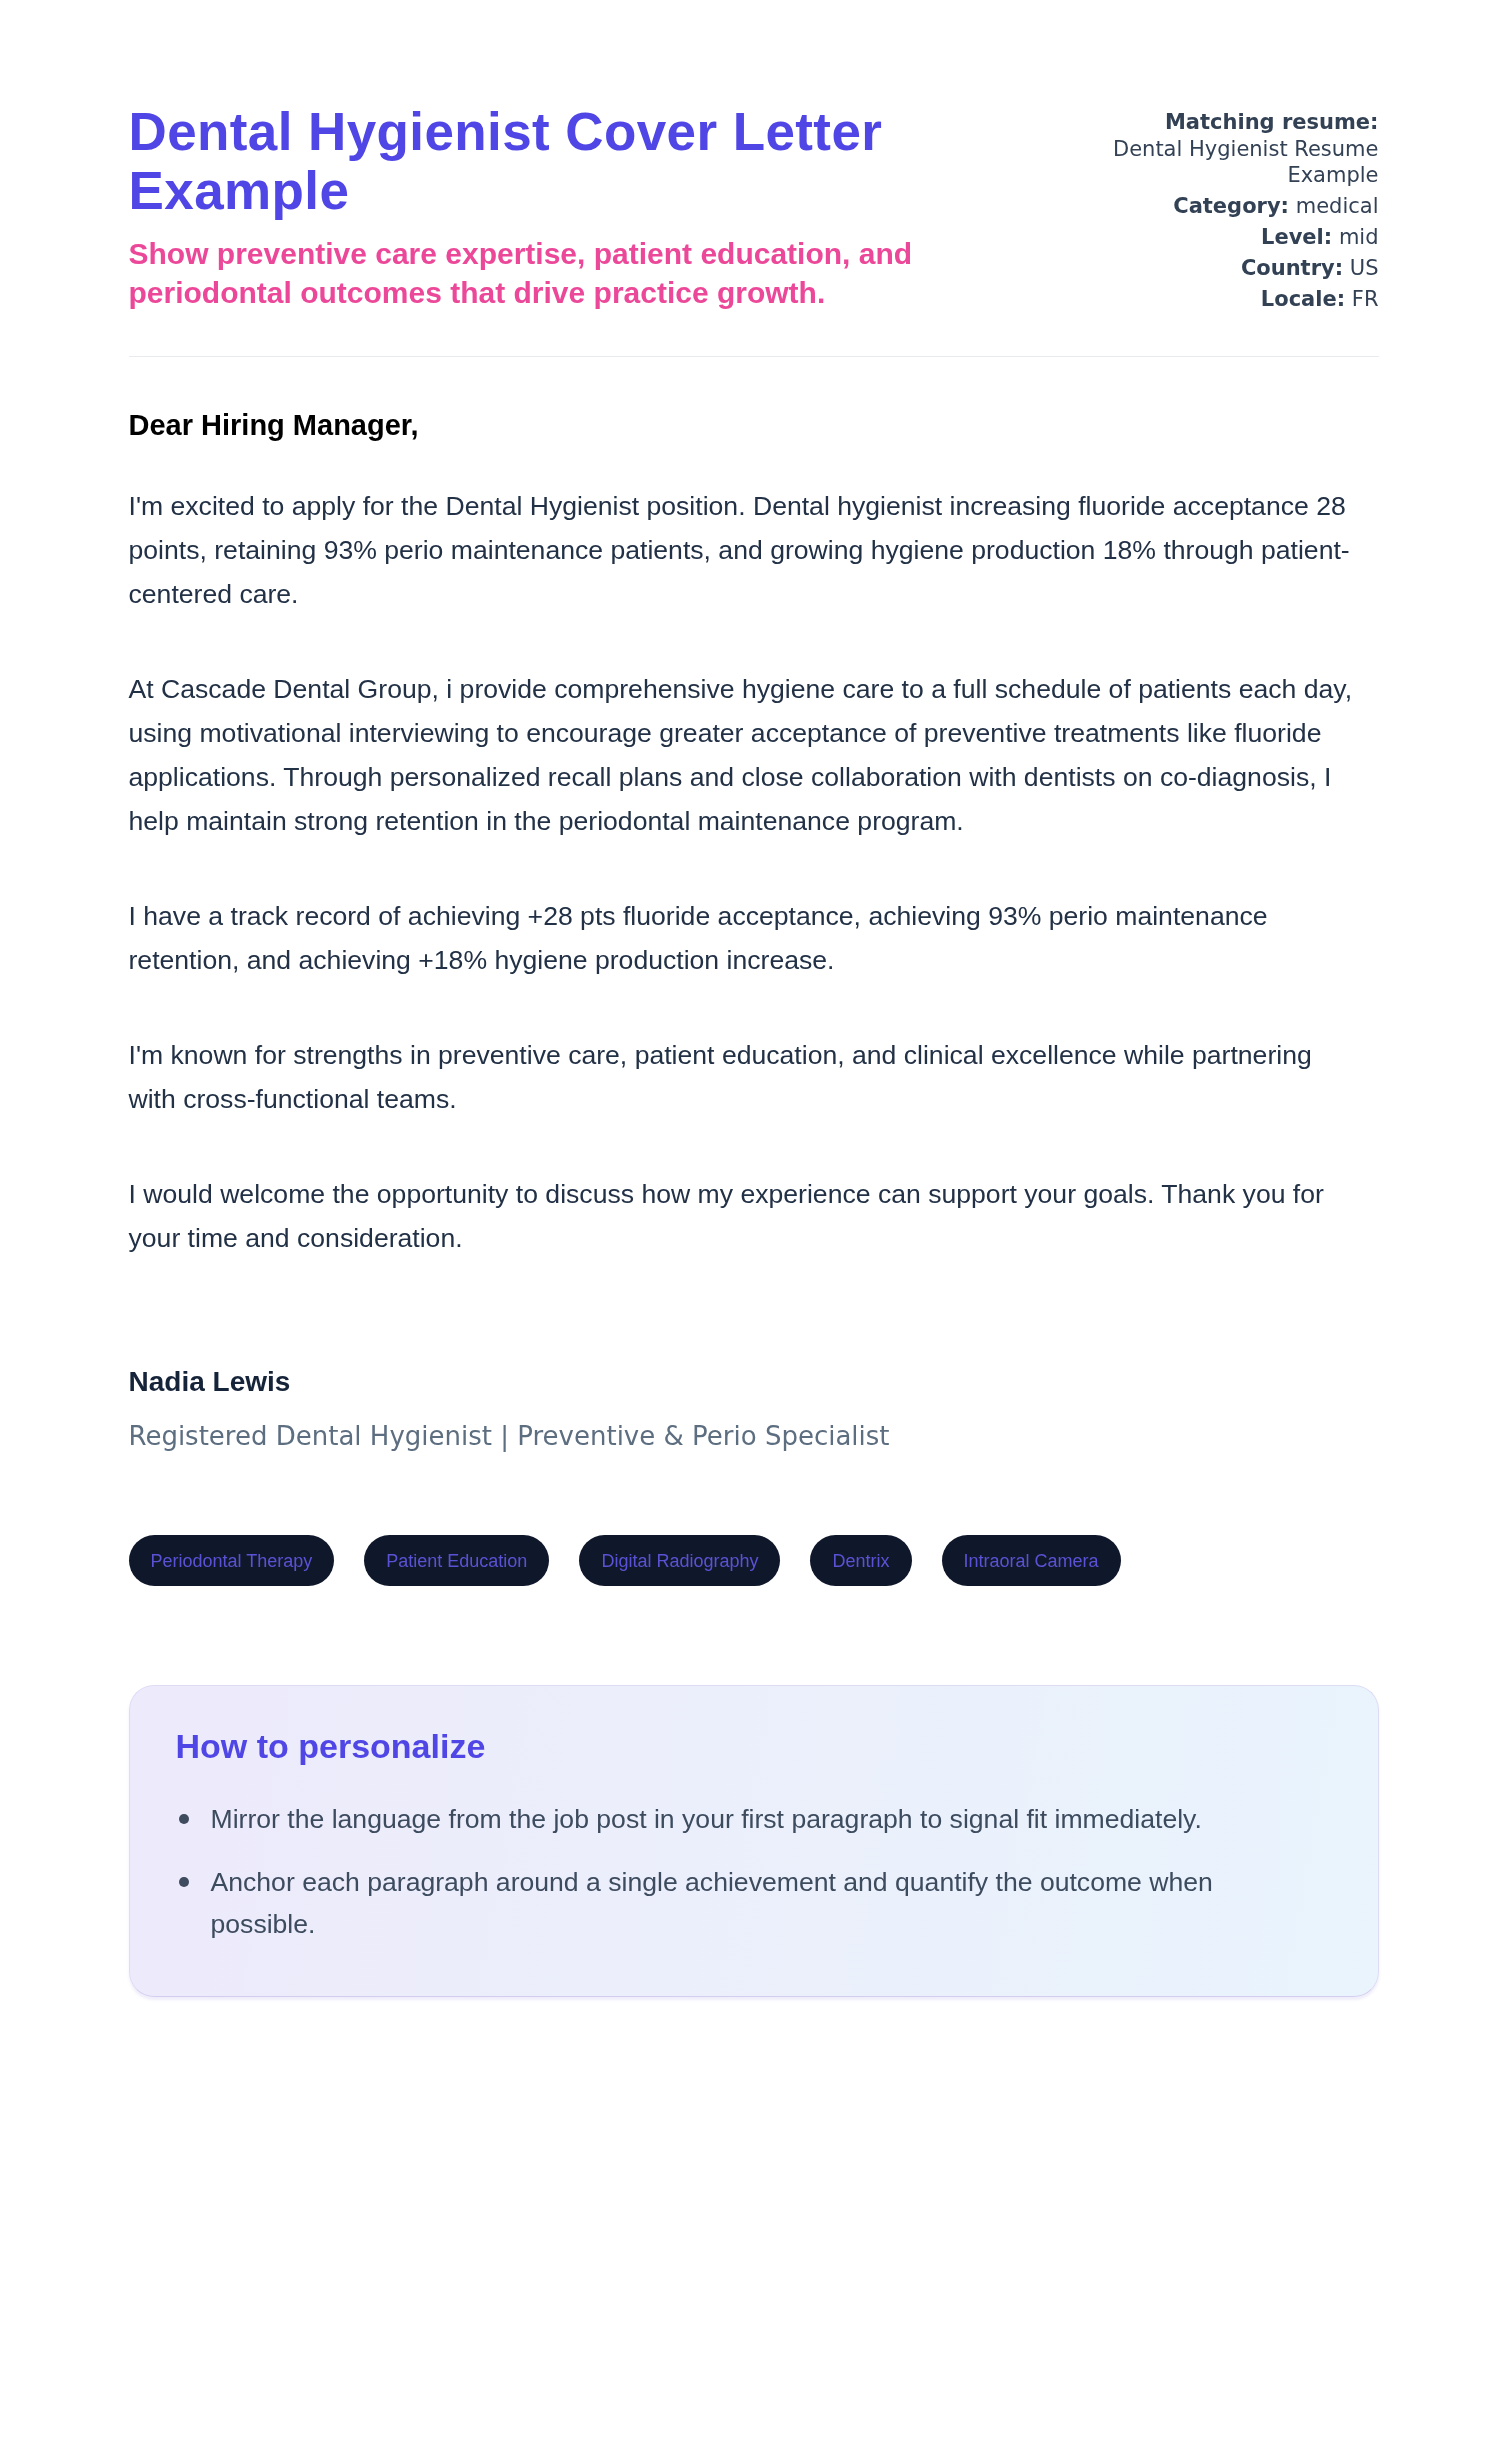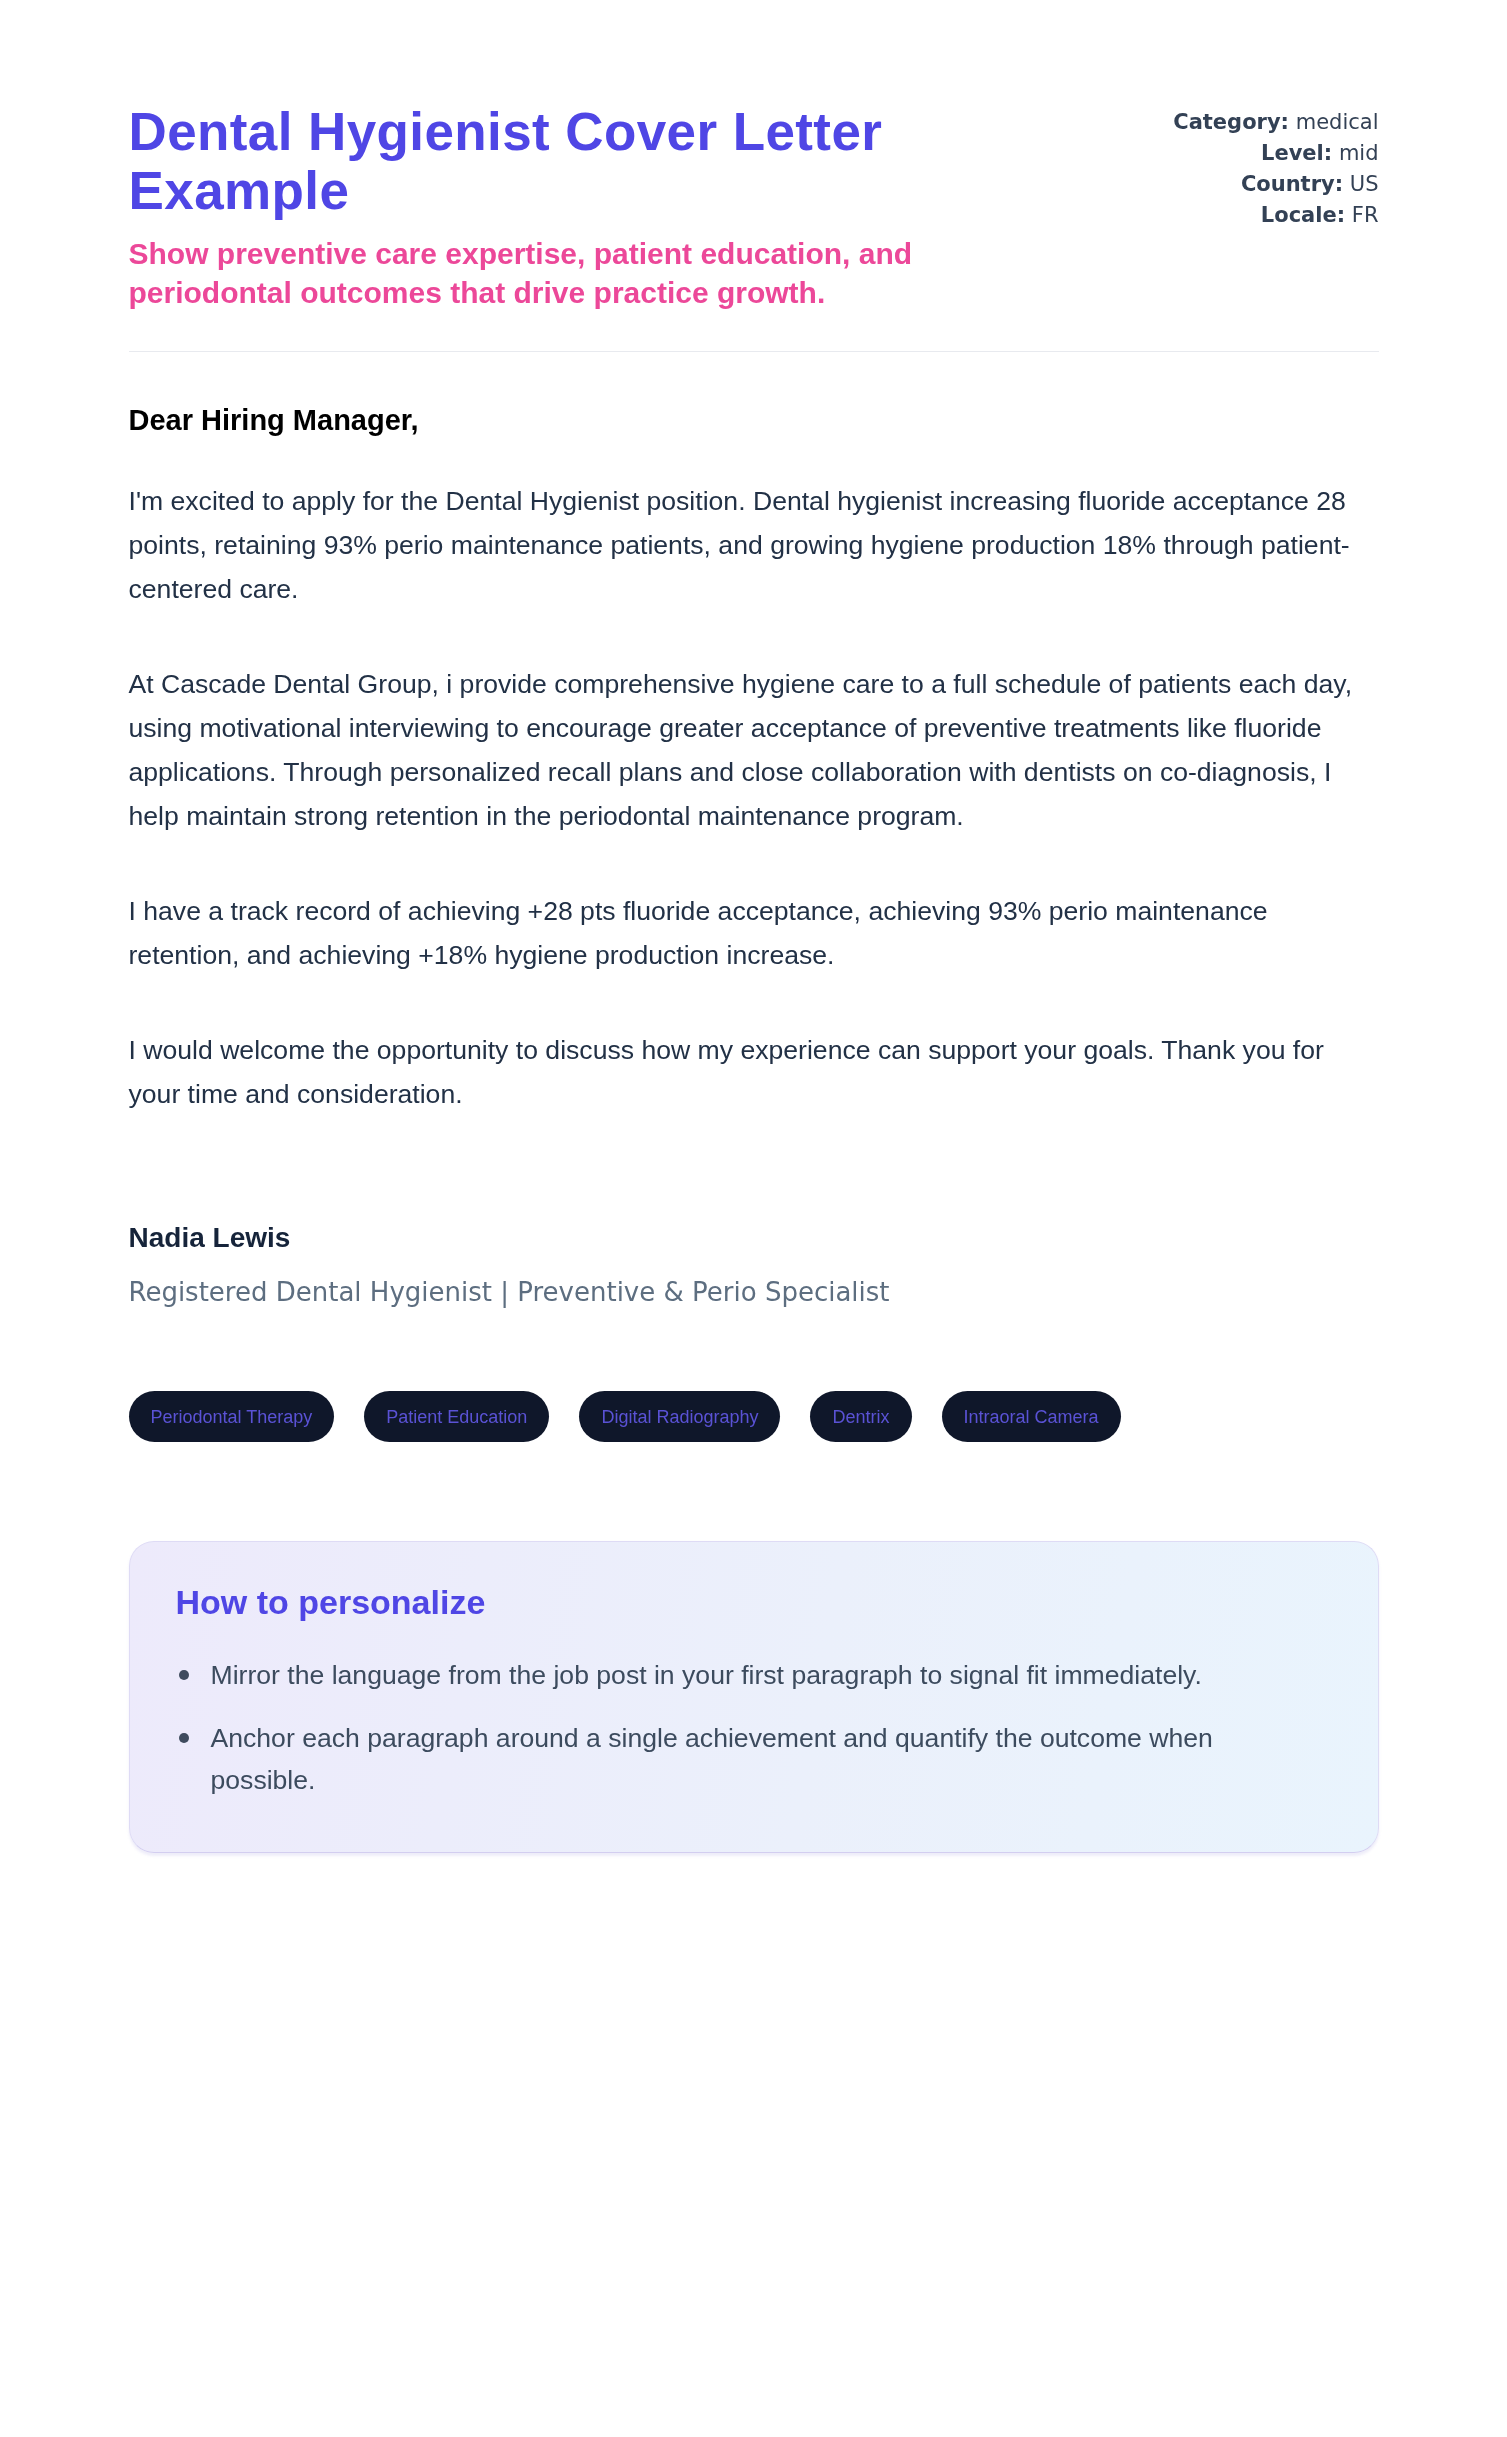--- a/index.html
+++ b/index.html
@@ -155,20 +155,24 @@
 
 <div class="page">
 
   <div class="header-row">
     <div class="title-col">
       <h1 class="page-title">Dental Hygienist Cover Letter Example</h1>
       <div class="page-subtitle">Show preventive care expertise, patient education, and periodontal outcomes that drive practice growth.</div>
     </div>
     <div class="meta-col">
       <div class="meta-item">
+        <span class="meta-label">Matching resume:</span><br>
+        <span>Dental Hygienist Resume Example</span>
+      </div>
+      <div class="meta-item">
         <span class="meta-label">Category:</span>
         <span>medical</span>
       </div>
       <div class="meta-item">
         <span class="meta-label">Level:</span>
         <span>mid</span>
       </div>
       <div class="meta-item">
         <span class="meta-label">Country:</span>
         <span>US</span>
@@ -180,20 +184,21 @@
     </div>
   </div>
 
   <hr class="divider">
 
   <div class="letter">
     <div class="greeting">Dear Hiring Manager,</div>
     <p class="first">I'm excited to apply for the Dental Hygienist position. Dental hygienist increasing fluoride acceptance 28 points, retaining 93% perio maintenance patients, and growing hygiene production 18% through patient-centered care.</p>
     <p>At Cascade Dental Group, i provide comprehensive hygiene care to a full schedule of patients each day, using motivational interviewing to encourage greater acceptance of preventive treatments like fluoride applications. Through personalized recall plans and close collaboration with dentists on co-diagnosis, I help maintain strong retention in the periodontal maintenance program.</p>
     <p>I have a track record of achieving +28 pts fluoride acceptance, achieving 93% perio maintenance retention, and achieving +18% hygiene production increase.</p>
+    <p>I'm known for strengths in preventive care, patient education, and clinical excellence while partnering with cross-functional teams.</p>
     <p>I would welcome the opportunity to discuss how my experience can support your goals. Thank you for your time and consideration.</p>
 
     <div class="sig-name">Nadia Lewis</div>
     <div class="sig-title">Registered Dental Hygienist | Preventive &amp; Perio Specialist</div>
   </div>
 
   <div class="tags">
     <span class="tag">Periodontal Therapy</span>
     <span class="tag">Patient Education</span>
     <span class="tag">Digital Radiography</span>

